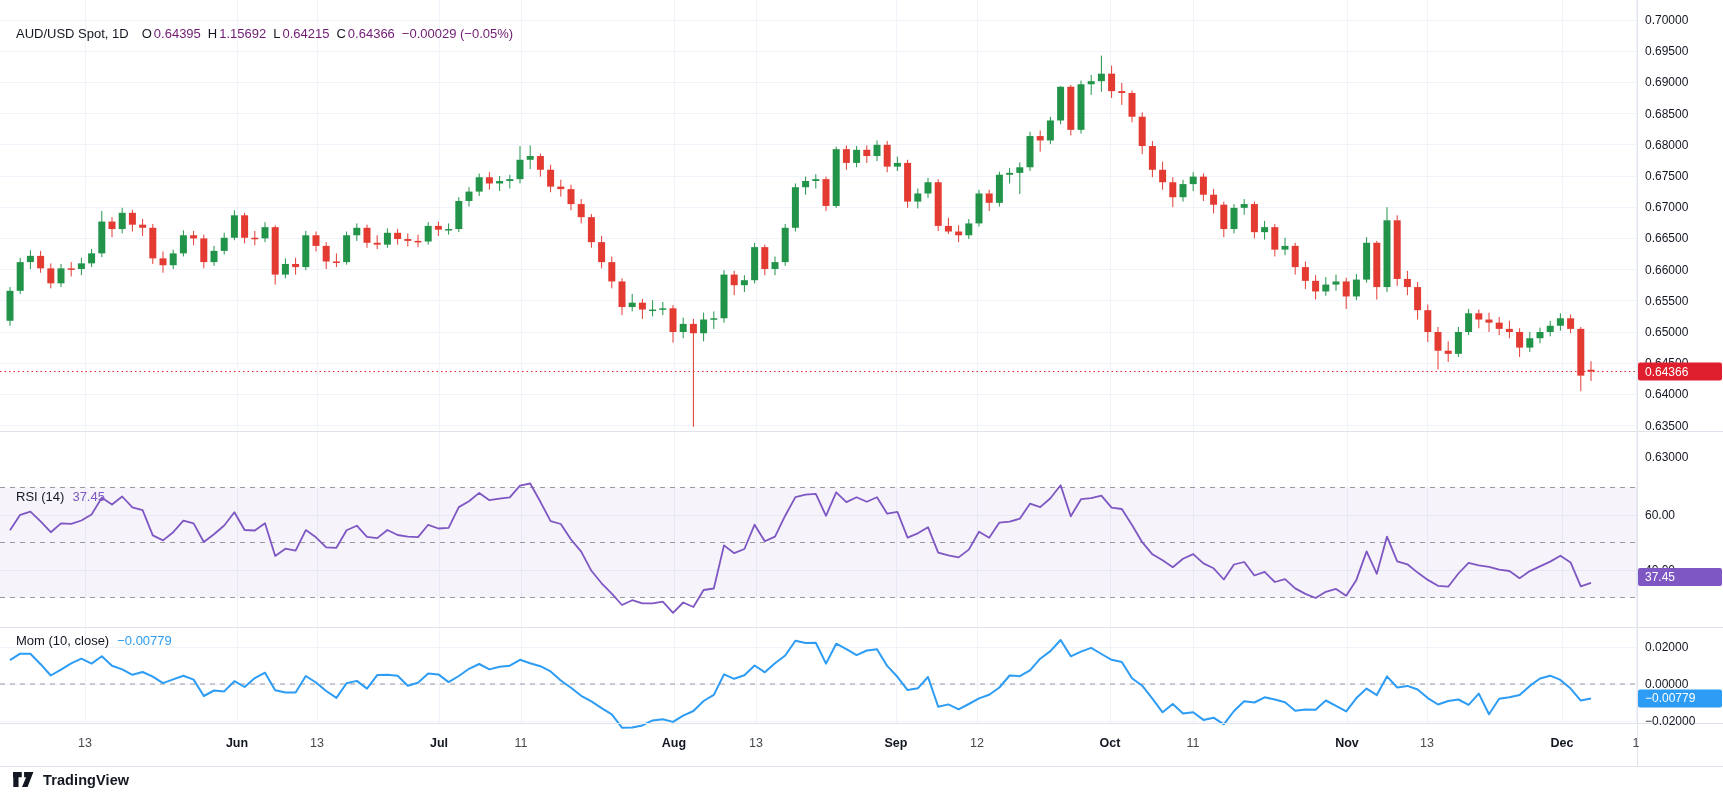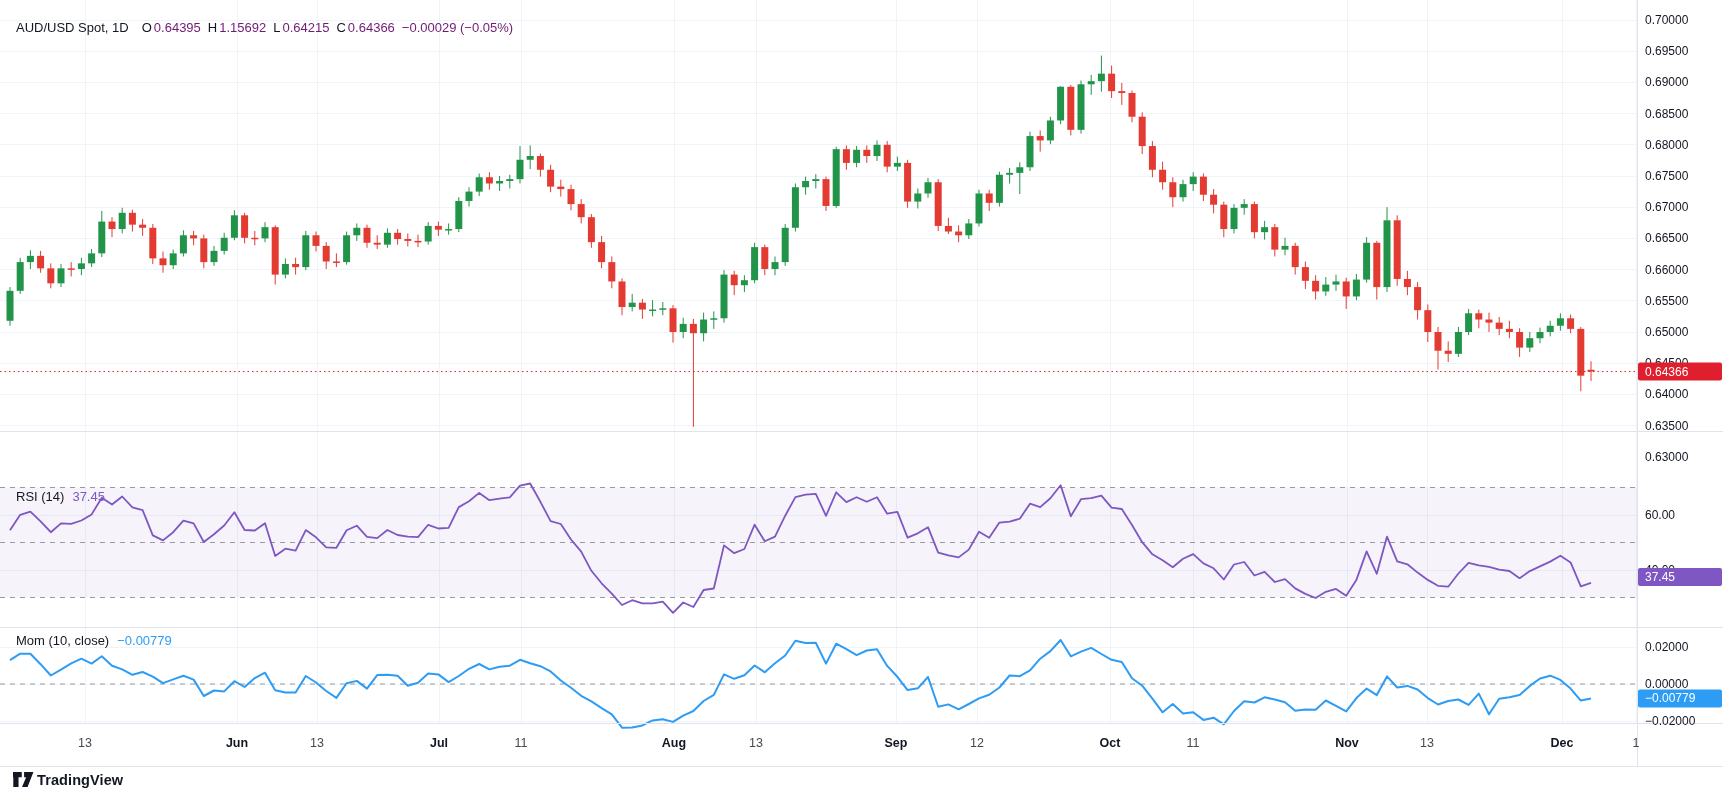--- a/index.html
+++ b/index.html
@@ -1,29 +1,29 @@
 <!DOCTYPE html>
 <html><head>
 <meta charset="utf-8">
 <style>
   html,body{margin:0;padding:0;background:#fff;}
   body{width:1723px;height:803px;position:relative;overflow:hidden;
        font-family:"Liberation Sans",sans-serif;-webkit-font-smoothing:antialiased;}
   #chart-svg{position:absolute;left:0;top:0;}
   .overlay{position:absolute;display:flex;align-items:center;white-space:nowrap;}
-  .main-legend{left:16px;top:20px;font-size:13px;color:#131722;gap:7px;}
+  .main-legend{left:16px;top:26px;font-size:13px;color:#131722;gap:7px;}
   .main-legend .sym{font-weight:400;color:#131722;margin-right:6px;}
   .main-legend .ltr{color:#131722;}
   .main-legend .val{color:#701a75;}
   .pane-legend{left:16px;font-size:13px;color:#131722;gap:8px;}
   .rsi-legend{top:477px;margin-top:12px;}
   .mom-legend{top:633px;}
   .rsi-legend .ival{color:#7e57c2;}
   .mom-legend .ival{color:#2d9cf4;}
-  .tv-logo{left:13px;top:771px;gap:3px;cursor:pointer;}
+  .tv-logo{left:13px;top:771px;gap:9px;cursor:pointer;}
   .tv-logo .brand{font-size:14.5px;font-weight:600;color:#131722;letter-spacing:.1px;}
 </style>
 </head>
 <body>
 
 <svg id="chart-svg" width="1723" height="803" viewBox="0 0 1723 803">
     <g shape-rendering="crispEdges">
       <line x1="85" y1="0" x2="85" y2="723" stroke="#f0f3fa" stroke-width="1"></line>
       <line x1="237" y1="0" x2="237" y2="723" stroke="#f0f3fa" stroke-width="1"></line>
       <line x1="317" y1="0" x2="317" y2="723" stroke="#f0f3fa" stroke-width="1"></line>

